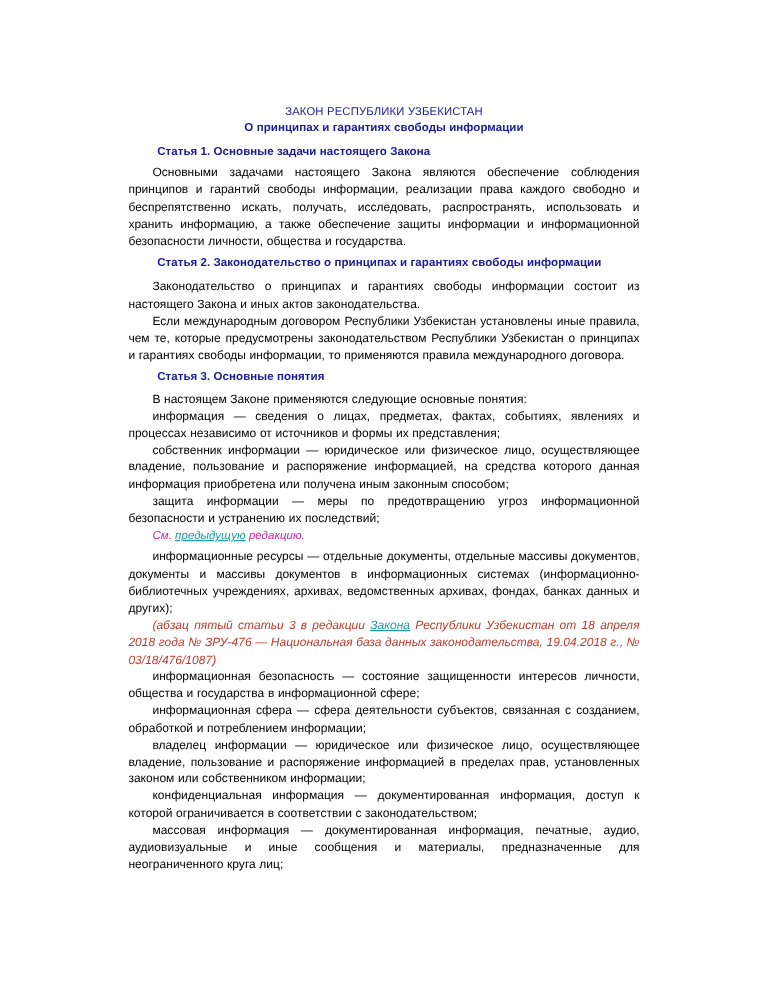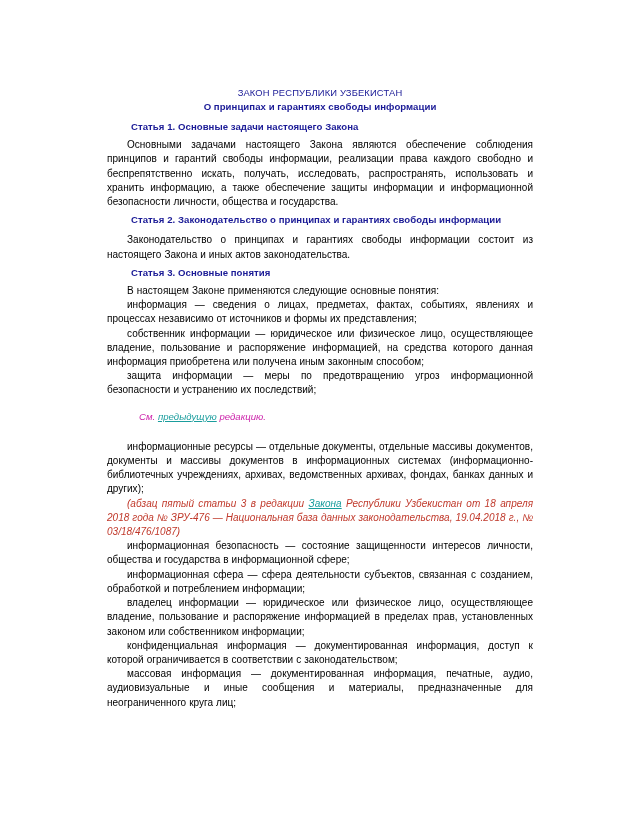--- a/index.html
+++ b/index.html
@@ -84,21 +84,21 @@
   }
 
   .gap-sm { height: 4px; }
   .gap-xs { height: 2px; }
 
   
   p.see-prev {
     font-size: 9.6px;
     line-height: 14.2px;
     text-indent: 20px;
-    margin: 12px;
+    margin: 0;
     font-style: italic;
     color: #cc22aa;
     text-align: left;
     letter-spacing: 0.02px;
   }
   p.see-prev a,
   p.see-prev .lnk {
     color: #1a9d9d;
     text-decoration: underline;
     font-style: italic;
@@ -131,20 +131,21 @@
 
     <div class="doc-title">ЗАКОН РЕСПУБЛИКИ УЗБЕКИСТАН</div>
     <div class="doc-subtitle">О принципах и гарантиях свободы информации</div>
 
     <div class="article-heading short">Статья 1. Основные задачи настоящего Закона</div>
     <p class="para last-left">Основными задачами настоящего Закона являются обеспечение соблюдения принципов и гарантий свободы информации, реализации права каждого свободно и беспрепятственно искать, получать, исследовать, распространять, использовать и хранить информацию, а также обеспечение защиты информации и информационной безопасности личности, общества и государства.</p>
 
     <div class="article-heading">Статья 2. Законодательство о принципах и гарантиях свободы информации</div>
     <div class="gap-xs"></div>
     <p class="para last-left">Законодательство о принципах и гарантиях свободы информации состоит из настоящего Закона и иных актов законодательства.</p>
+    <p class="para last-left">Если международным договором Республики Узбекистан установлены иные правила, чем те, которые предусмотрены законодательством Республики Узбекистан о принципах и гарантиях свободы информации, то применяются правила международного договора.</p>
 
     <div class="article-heading short">Статья 3. Основные понятия</div>
     <p class="para last-left">В настоящем Законе применяются следующие основные понятия:</p>
     <p class="para last-left">информация — сведения о лицах, предметах, фактах, событиях, явлениях и процессах независимо от источников и формы их представления;</p>
     <p class="para last-left">собственник информации — юридическое или физическое лицо, осуществляющее владение, пользование и распоряжение информацией, на средства которого данная информация приобретена или получена иным законным способом;</p>
     <p class="para last-left">защита информации — меры по предотвращению угроз информационной безопасности и устранению их последствий;</p>
 
     <p class="see-prev"><span>См. </span><span class="lnk">предыдущую</span><span> редакцию.</span></p>
 
     <div class="gap-sm"></div>

